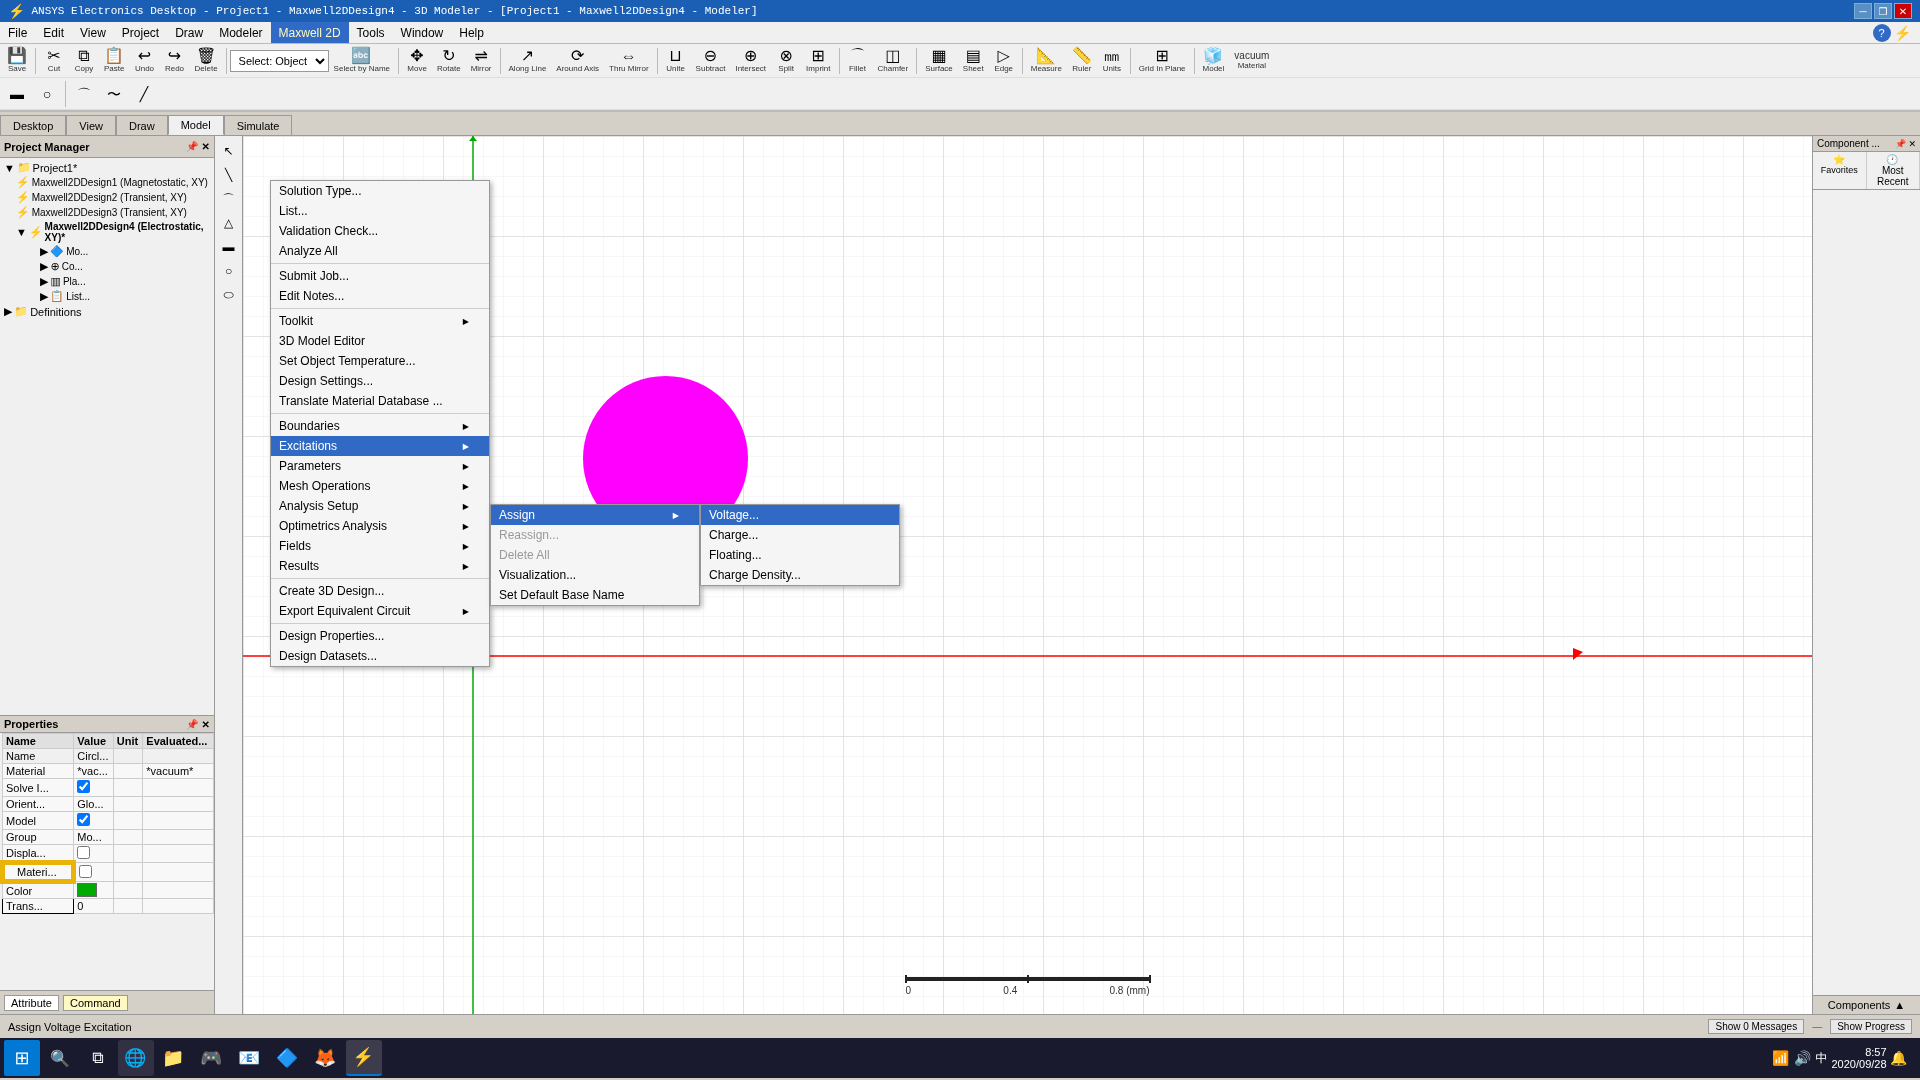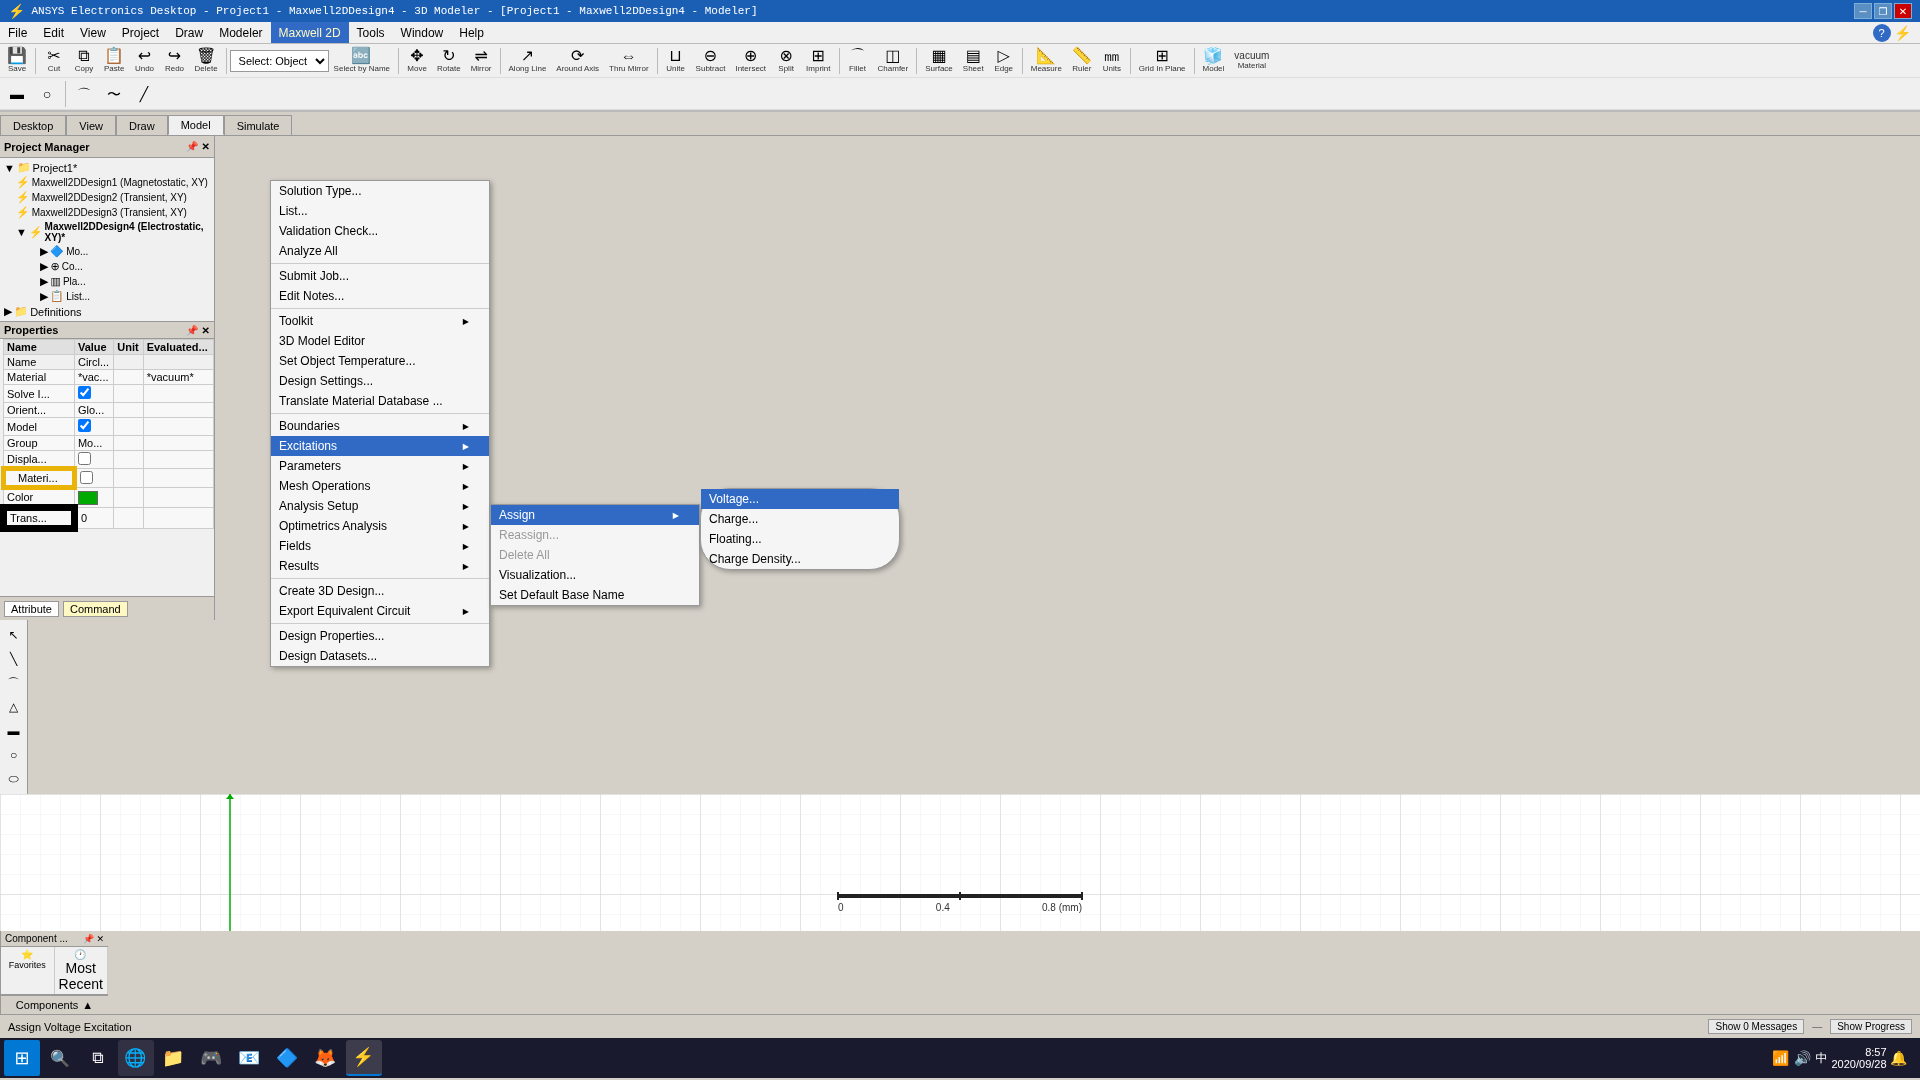--- a/index.html
+++ b/index.html
@@ -303,21 +303,21 @@
 </div>
 
 <div id="tab-bar">
   <div class="tab">Desktop</div>
   <div class="tab">View</div>
   <div class="tab">Draw</div>
   <div class="tab active">Model</div>
   <div class="tab">Simulate</div>
 </div>
 
-<div id="main" style="display:flex; height:calc(1080px - 22px - 22px - 66px - 24px - 28px - 40px); position:relative;flex-direction:column;">
+<div id="main" style="display:flex; height:calc(1080px - 22px - 22px - 66px - 24px - 28px - 40px); position:relative;">
 
   <div id="left-panel" style="width:215px; background:#f0f0f0; border-right:1px solid #999; display:flex; flex-direction:column;">
 
     <div id="proj-manager-header" style="background:#d4d0c8; border-bottom:1px solid #999; padding:2px 4px; font-size:11px; font-weight:bold; display:flex; justify-content:space-between; align-items:center; height:22px;">
       <span>Project Manager</span>
       <span style="display:flex;gap:3px;">
         <span style="cursor:pointer; font-size:10px;">📌</span>
         <span style="cursor:pointer; font-size:10px;">✕</span>
       </span>
     </div>
@@ -445,21 +445,21 @@
             </tr>
             <tr style="background:#f8f8f8;">
               <td style="border:1px solid #ccc; padding:1px 3px;margin-left:44px;">Color</td>
               <td style="border:1px solid #ccc; padding:1px 3px;">
                   <div style="width:20px;height:14px;background:#00aa00;border:1px solid #666;"></div>
                 </td>
               <td style="border:1px solid #ccc; padding:1px 3px;"></td>
               <td style="border:1px solid #ccc; padding:1px 3px;"></td>
             </tr>
             <tr>
-              <td style="border:7px solid #000000; padding:1px 3px;">Trans...</td>
+              <td style="border:1px solid #000000; padding:1px 3px;">Trans...</td>
               <td style="border:1px solid #ccc; padding:1px 3px;">0</td>
               <td style="border:1px solid #ccc; padding:1px 3px;"></td>
               <td style="border:1px solid #ccc; padding:1px 3px;"></td>
             </tr>
           </tbody>
         </table>
       </div>
     </div>
 
     <div id="attr-bar" style="height:24px; background:#d4d0c8; border-top:1px solid #999; display:flex; align-items:center; padding:0 4px; gap:4px; font-size:11px;">
@@ -531,21 +531,21 @@
         <span style="cursor:pointer;font-size:9px;">✕</span>
       </span>
     </div>
     <div id="comp-tabs" style="display:flex; border-bottom:1px solid #999;">
       <div class="comp-tab" style="flex:1;padding:2px;font-size:10px;text-align:center;cursor:pointer;border-right:1px solid #ccc;">
         <span>⭐</span>
         <div style="font-size:9px;">Favorites</div>
       </div>
       <div class="comp-tab" style="flex:1;padding:2px;font-size:10px;text-align:center;cursor:pointer;">
         <span>🕐</span>
-        <div style="font-size:14px;">Most Recent</div>
+        <div style="font-size:10px;">Most Recent</div>
       </div>
     </div>
     <div style="flex:1;"></div>
     <div style="background:#d4d0c8; border-top:1px solid #999; padding:3px 4px; font-size:11px; text-align:center; cursor:pointer; display:flex; align-items:center; justify-content:center;">
       <span>Components</span>
       <span style="margin-left:4px;">▲</span>
     </div>
   </div>
 
   <div class="context-menu" id="maxwell-menu" style="left:270px; top:44px; width:220px;">
@@ -647,21 +647,21 @@
       <span>Delete All</span>
     </div>
     <div class="context-menu-item">
       <span>Visualization...</span>
     </div>
     <div class="context-menu-item">
       <span>Set Default Base Name</span>
     </div>
   </div>
 
-  <div class="context-menu" id="assign-submenu" style="left:700px; top:352px; width:165px;border-radius:30px;">
+  <div class="context-menu" id="assign-submenu" style="left:700px; top:368px; width:165px;">
     <div class="context-menu-item highlighted">
       <span>Voltage...</span>
     </div>
     <div class="context-menu-item">
       <span>Charge...</span>
     </div>
     <div class="context-menu-item">
       <span>Floating...</span>
     </div>
     <div class="context-menu-item">

